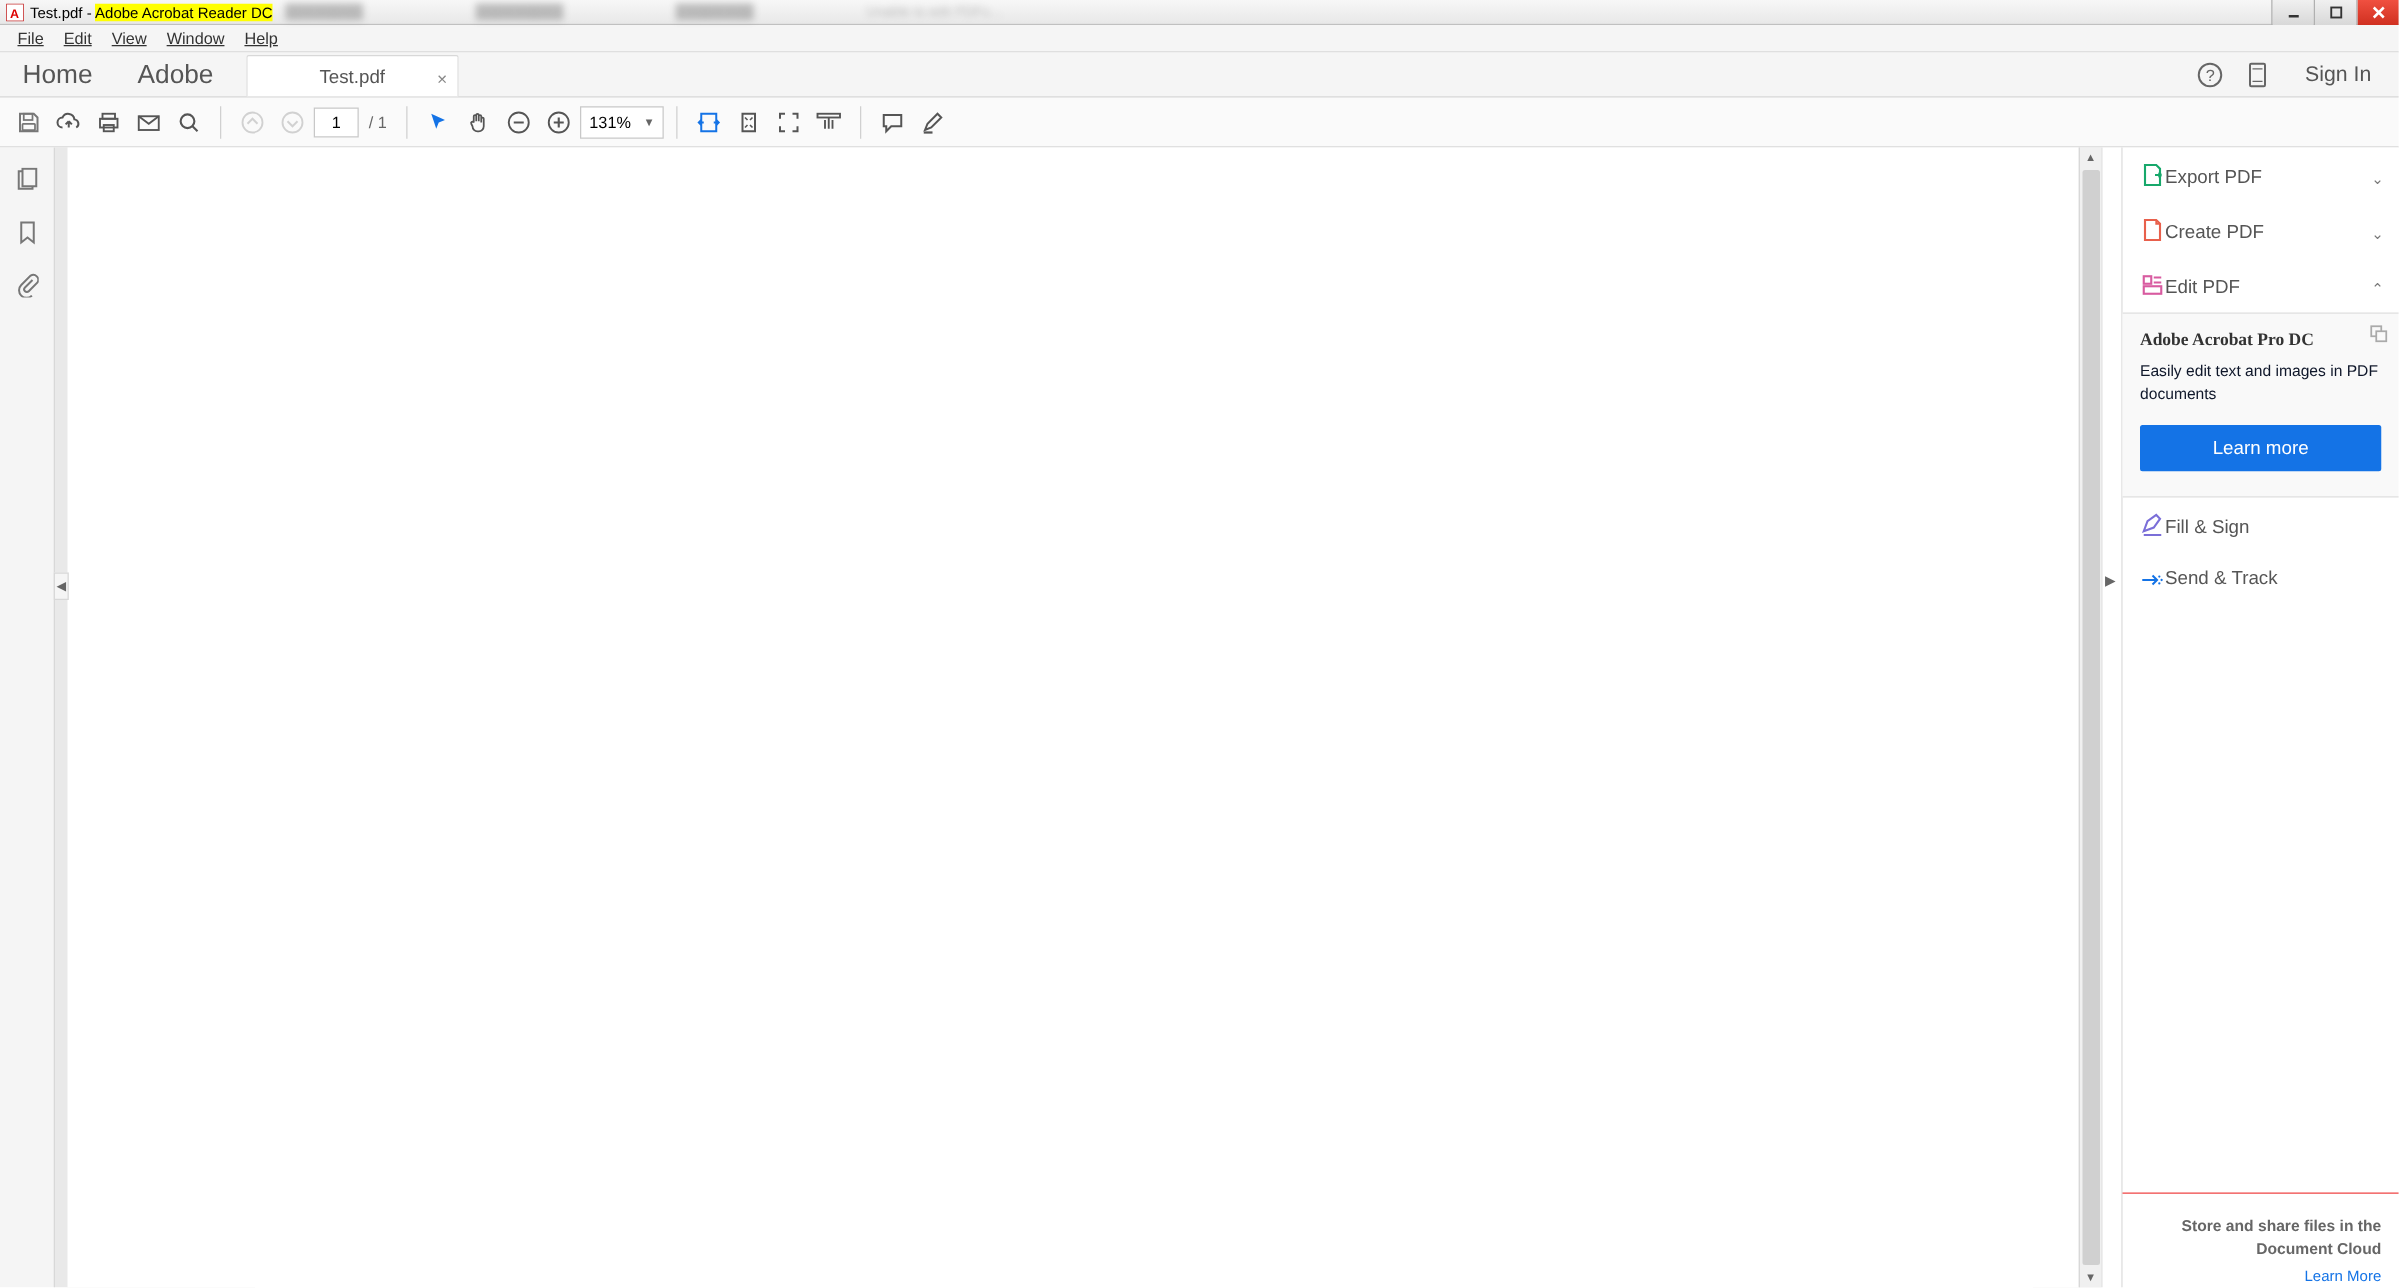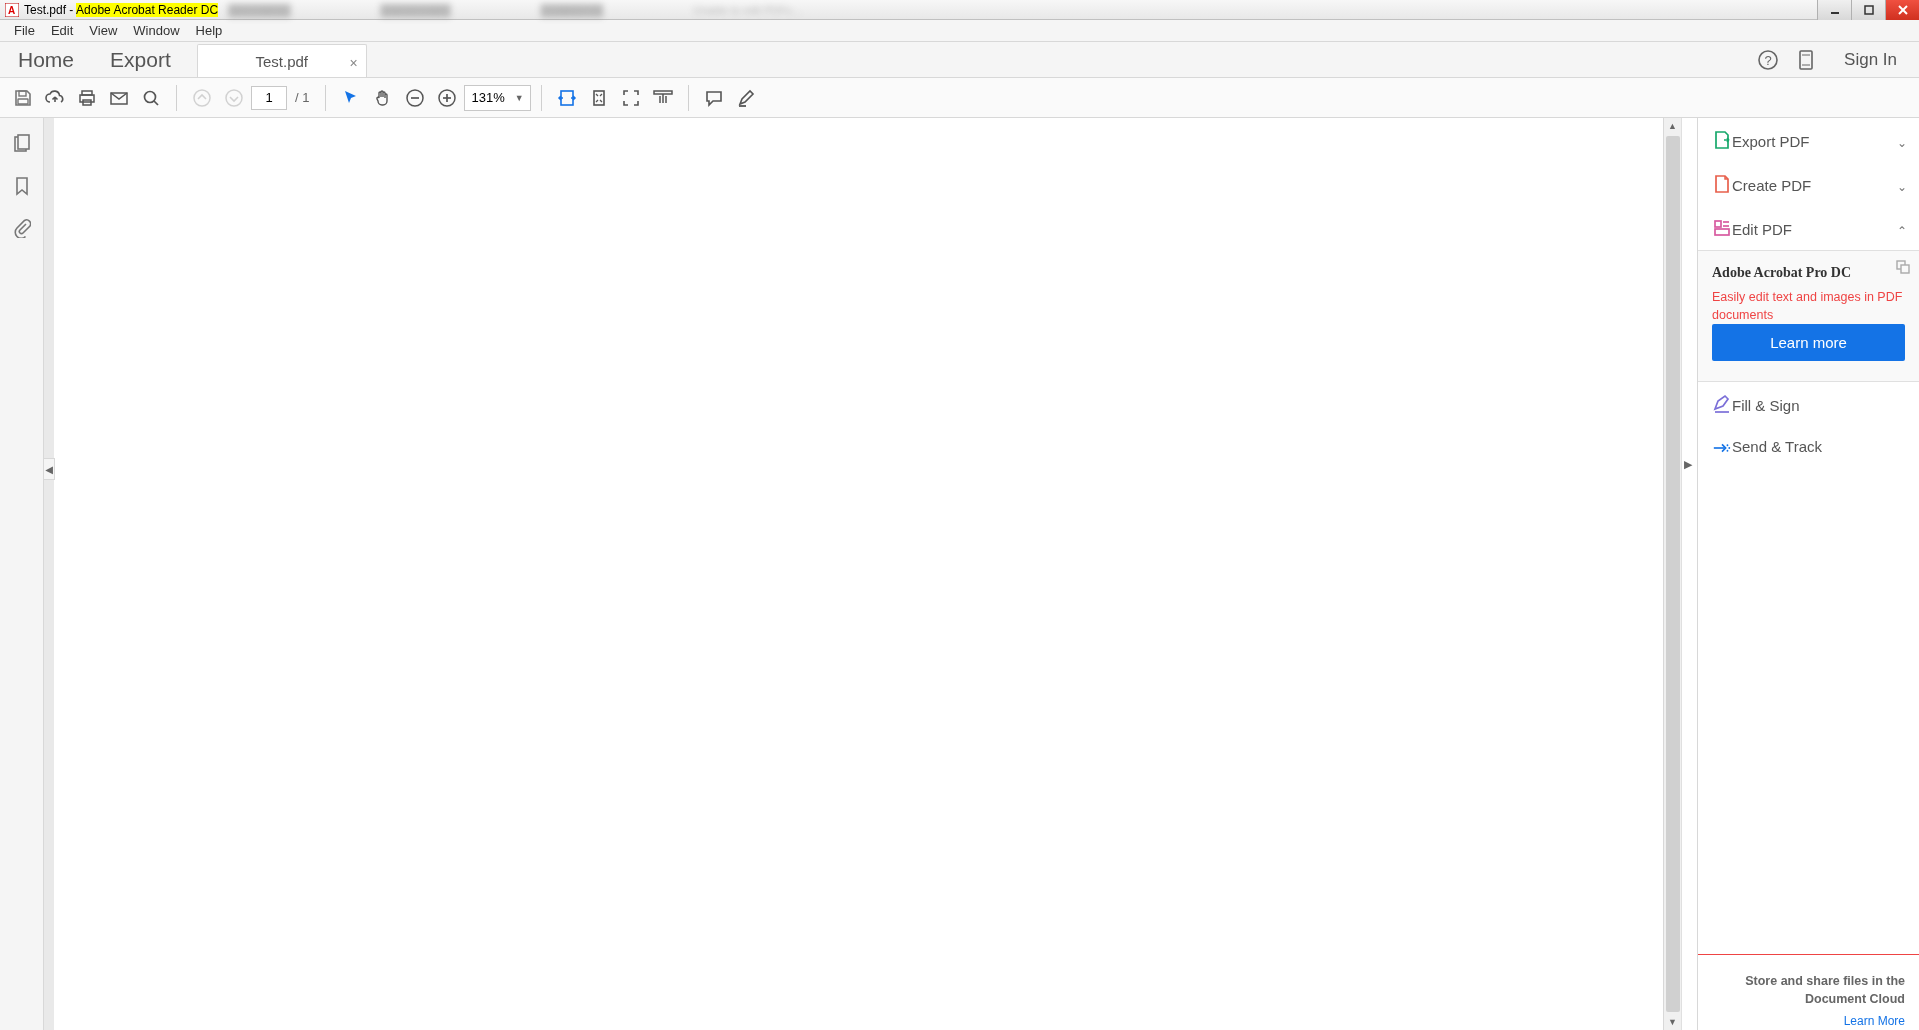--- a/index.html
+++ b/index.html
@@ -9,21 +9,21 @@
 .titlebar { height:20px; background:linear-gradient(#f7f7f7,#e8e8e8); border-bottom:1px solid #c0c0c0; display:flex; align-items:center; position:relative; font-size:12px; }
 .titlebar .app-icon { width:16px; height:16px; margin:0 4px; display:inline-flex; align-items:center; justify-content:center; }
 .titlebar .title-text { white-space:nowrap; }
 .titlebar .highlight { background:#ffff00; }
 .winbtns { position:absolute; right:0; top:0; height:20px; display:flex; }
 .winbtn { width:34px; height:20px; display:flex; align-items:center; justify-content:center; background:linear-gradient(#f0f0f0,#d8d8d8); border-left:1px solid #b0b0b0; cursor:pointer; }
 .winbtn.close { background:linear-gradient(#f05040,#d03020); color:#fff; }
 .blurred-tabs { margin-left:10px; display:flex; gap:90px; filter:blur(3px); opacity:.35; color:#555; font-size:11px; }
 
 
-.menubar { height:22px; background:#f5f5f5; border-bottom:1px solid #d8d8d8; display:flex; align-items:center; padding:0 6px; font-size:13px; color:#333; }
+.menubar { height:22px; background:#f5f5f5; border-bottom:1px solid #d8d8d8; display:flex; align-items:center; padding:0 6px; font-size:13px; color:#333;text-decoration:underline; }
 .menubar span { padding:2px 8px; cursor:pointer; }
 
 
 .tabrow { height:36px; background:#f5f5f5; border-bottom:1px solid #d8d8d8; display:flex; align-items:stretch; position:relative; }
 .tabrow .navlink { padding:0 18px; display:flex; align-items:center; font-size:21px; color:#555; cursor:pointer; }
 .doc-tab { background:#fff; border:1px solid #d8d8d8; border-bottom:none; border-top-left-radius:2px; border-top-right-radius:2px; margin-left:8px; margin-top:2px; display:flex; align-items:center; padding:0 24px; position:relative; font-size:15px; color:#555; min-width:170px; justify-content:center; }
 .doc-tab .tab-close { position:absolute; right:8px; top:10px; font-size:14px; color:#888; cursor:pointer; }
 .tabrow-right { position:absolute; right:10px; top:0; height:100%; display:flex; align-items:center; gap:14px; }
 .ico-btn { width:24px; height:24px; display:flex; align-items:center; justify-content:center; cursor:pointer; color:#555; }
 .signin { font-size:17px; color:#555; padding:0 12px; cursor:pointer; }
@@ -52,21 +52,21 @@
 .right-collapse { width:16px; background:#fff; border-left:1px solid #e0e0e0; position:relative; }
 .right-collapse .notch { position:absolute; top:340px; left:2px; font-size:11px; color:#666; cursor:pointer; }
 
 
 .right-panel { width:222px; background:#fff; border-left:1px solid #d8d8d8; display:flex; flex-direction:column; }
 .rp-item { display:flex; align-items:flex-end; padding:12px 14px; font-size:15px; color:#555; cursor:pointer; position:relative; }
 .rp-item .chev { position:absolute; right:12px; font-size:12px; color:#777; }
 .rp-item .rp-icon { width:20px; display:flex; justify-content:center; }
 .edit-expand { background:#f9f9f9; padding:14px 14px 20px; border-top:1px solid #e0e0e0; border-bottom:1px solid #e0e0e0; position:relative; }
 .edit-expand .title { font-weight:600; font-size:14px; color:#333; margin-bottom:8px;font-family:Liberation Serif, serif; }
-.edit-expand .desc { font-size:12.5px; color:#ef4444; line-height:1.4; }
+.edit-expand .desc { font-size:12.5px; color:#0f172a; line-height:1.4; margin-bottom:16px; }
 .learn-btn { background:#1473e6; color:#fff; text-align:center; padding:10px 0; font-size:15px; cursor:pointer; border-radius:2px; }
 .edit-expand .corner-ico { position:absolute; right:8px; top:8px; color:#aaa; }
 .footer-promo { margin-top:auto; border-top:1px solid #ef4444; padding:18px 14px 2px; text-align:right; }
 .footer-promo .ft-text { font-size:12.5px; color:#666; font-weight:600; line-height:1.4; margin-bottom:6px; }
 .footer-promo .ft-link { font-size:12px; color:#1473e6; cursor:pointer; }
 
 svg { display:block; }
 </style>
 </head>
 <body>
@@ -110,21 +110,21 @@
 <div class="menubar">
   <span>File</span>
   <span>Edit</span>
   <span>View</span>
   <span>Window</span>
   <span>Help</span>
 </div>
 
 <div class="tabrow">
   <div class="navlink">Home</div>
-  <div class="navlink">Export</div>
+  <div class="navlink">Adobe</div>
   <div class="doc-tab">
     <span>Test.pdf</span>
     <span class="tab-close">×</span>
   </div>
   <div class="tabrow-right">
     <div class="ico-btn">
         <svg width="22" height="22" viewBox="0 0 22 22">
           <circle cx="11" cy="11" r="9" fill="none" stroke="#666" stroke-width="1.6"></circle>
           <text x="7.5" y="15.5" font-size="13" fill="#666">?</text>
         </svg>

